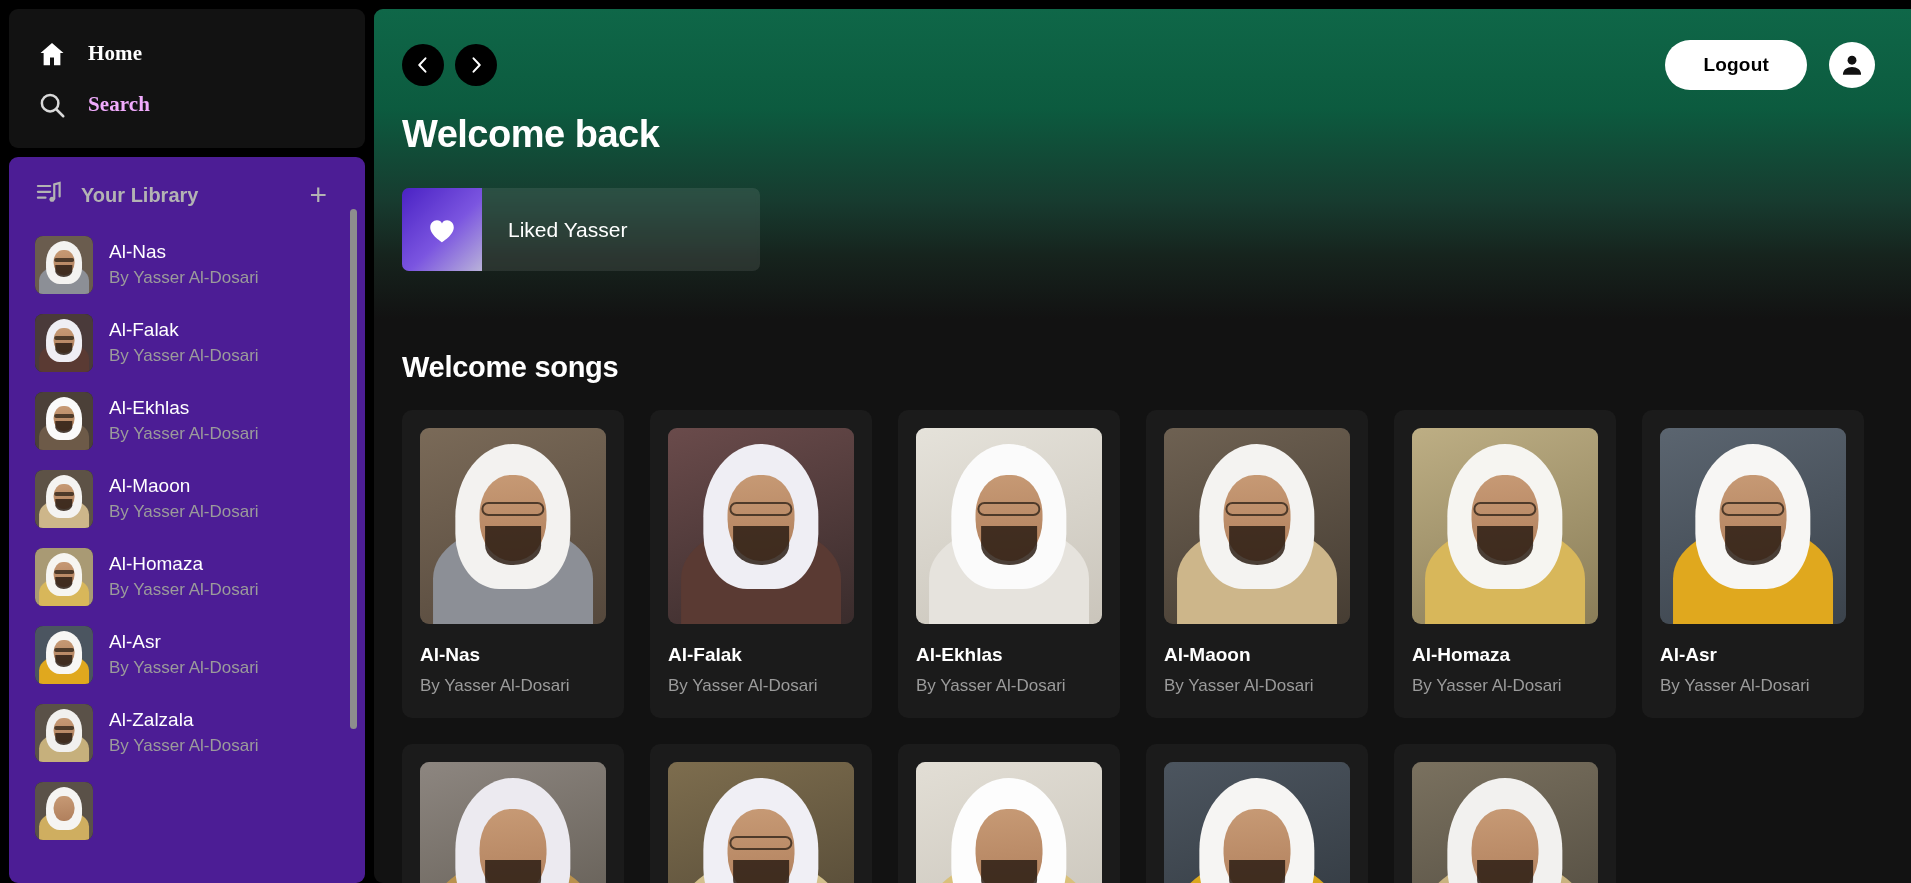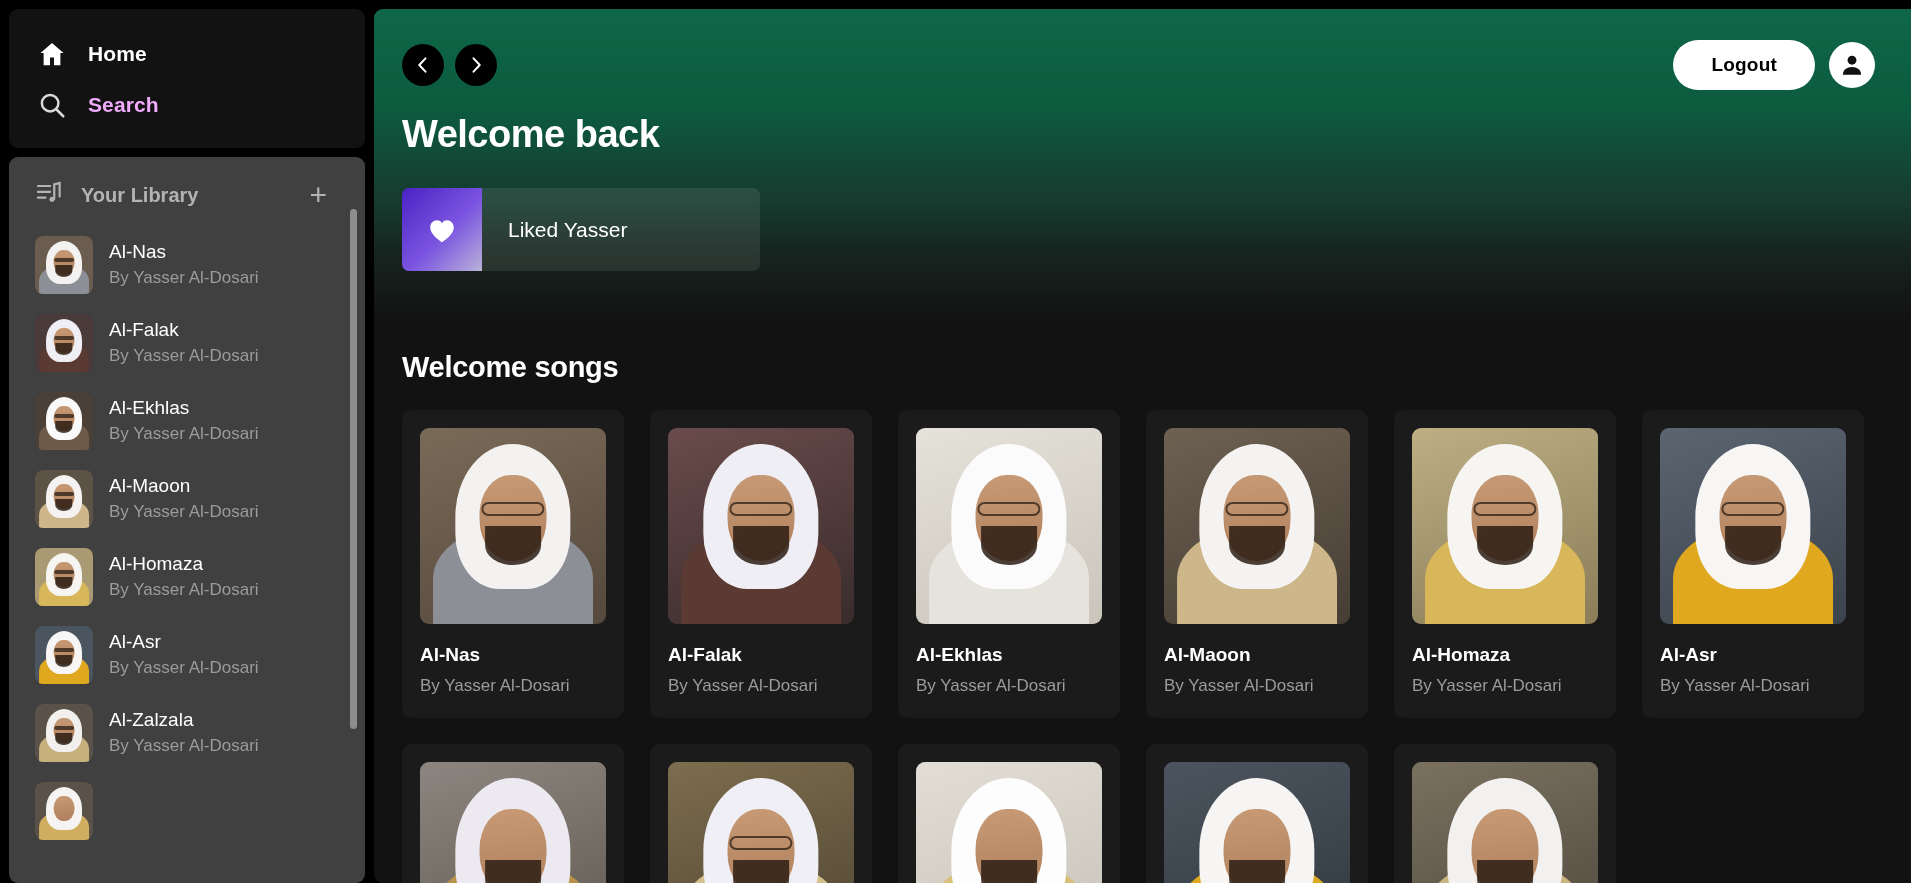--- a/index.html
+++ b/index.html
@@ -12,26 +12,26 @@
   .app { display:flex; width:1911px; height:883px; gap:9px; padding:9px 0 0 9px; }
 
   
   .sidebar { width:356px; flex:0 0 356px; display:flex; flex-direction:column; gap:9px; height:874px; }
   .nav-panel {
     background:#121212; border-radius:9px;
     padding:19px 0 18px 0;
   }
   .nav-item { display:flex; align-items:center; gap:20px; padding:9px 0 9px 26px; cursor:pointer; }
   .nav-item .ico { width:33px; height:33px; display:flex; align-items:center; justify-content:center; flex:0 0 33px; }
-  .nav-item .lbl { font-size:21px; font-weight:600; letter-spacing:.1px; }
+  .nav-item .lbl { font-size:21px; font-weight:600; letter-spacing:.1px;font-family:Liberation Serif, serif; }
   .nav-item.active .lbl { color:#fff; }
   .nav-item .lbl.dim { color:#f0abfc; }
 
   .library-panel {
-    background:#404040; border-radius:9px;
+    background:#4c1d95; border-radius:9px;
     flex:1; min-height:0; position:relative; overflow:hidden;
   }
   .lib-header {
     display:flex; align-items:center; padding:22px 26px 10px 26px; gap:18px;
   }
   .lib-header .lbl { font-size:20px; font-weight:600; color:#b3b3b3; flex:1; }
   .lib-plus { color:#b3b3b3; font-size:30px; line-height:1; cursor:pointer; font-weight:300; padding-right:12px;}
   .lib-list { padding:5px 0 0 0; }
   .lib-item { display:flex; gap:16px; align-items:center; padding:10px 26px 10px 26px; cursor:pointer; }
   .lib-thumb { width:58px; height:58px; border-radius:8px; flex:0 0 58px; background:#2a2a2a; overflow:hidden; position:relative; }
@@ -52,21 +52,21 @@
     background:linear-gradient(180deg,#0f6748 0%, #0c5b3f 32%, #173b2f 62%, #16231d 80%, #121212 100%);
     padding:0 0 26px 0;
     height:310px;
   }
   .topbar { display:flex; align-items:center; padding:26px 36px 0 28px; height:86px; }
   .navbtns { display:flex; gap:11px; }
   .circ {
     width:42px; height:42px; border-radius:50%; background:#000;
     display:flex; align-items:center; justify-content:center; cursor:pointer;
   }
-  .topbar-right { margin-left:auto; display:flex; align-items:center; gap:14px; }
+  .topbar-right { margin-left:auto; display:flex; align-items:center; gap:22px; }
   .logout {
     background:#fff; color:#000; border:none; border-radius:26px;
     font-size:19px; font-weight:700; padding:14px 38px; cursor:pointer;
     font-family:"Liberation Sans", sans-serif; letter-spacing:.2px;
   }
   .avatar {
     width:46px; height:46px; border-radius:50%; background:#fff;
     display:flex; align-items:center; justify-content:center; cursor:pointer;
   }
   .welcome { font-size:38px; font-weight:700; color:#fff; padding:18px 0 0 28px; letter-spacing:-.5px; }

